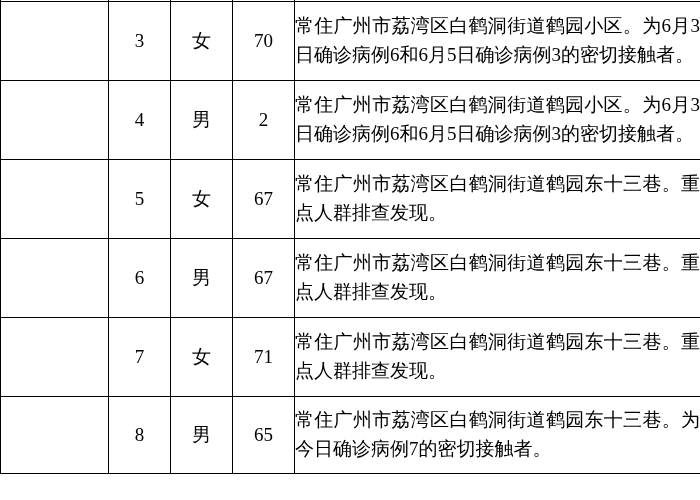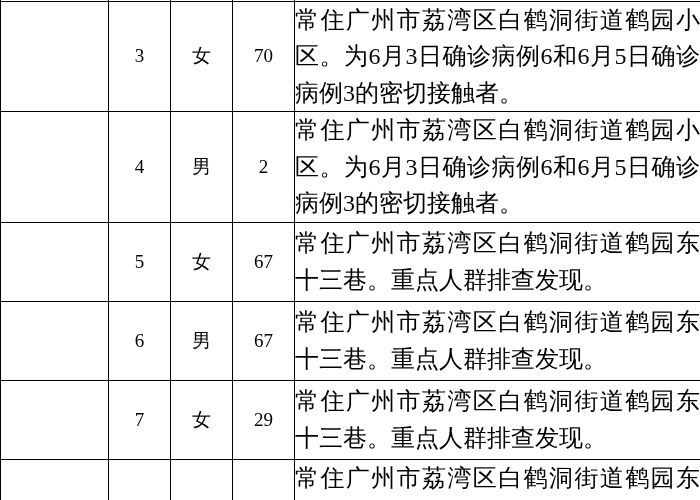--- a/index.html
+++ b/index.html
@@ -44,21 +44,21 @@
   td.cell-index,
   td.cell-num,
   td.cell-sex,
   td.cell-age {
     text-align: center;
     font-size: 19px;
     line-height: 1.5;
   }
   td.cell-desc {
     text-align: left;
-    font-size: 24px;
+    font-size: 19px;
     line-height: 1.52;
     padding: 6px 8px 7px 10px;
   }
   .desc-text {
     display: block;
     text-align: justify;
     text-justify: inter-ideograph;
     word-break: break-all;
   }
   tr.r-clip td {
@@ -131,21 +131,21 @@
         <td class="cell-age">67</td>
         <td class="cell-desc">
           <span class="desc-text">常住广州市荔湾区白鹤洞街道鹤园东十三巷。重点人群排查发现。</span>
         </td>
       </tr>
 
       <tr class="r-tall">
         <td class="cell-index"></td>
         <td class="cell-num">7</td>
         <td class="cell-sex">女</td>
-        <td class="cell-age">29</td>
+        <td class="cell-age">71</td>
         <td class="cell-desc">
           <span class="desc-text">常住广州市荔湾区白鹤洞街道鹤园东十三巷。重点人群排查发现。</span>
         </td>
       </tr>
 
       <tr class="r-last">
         <td class="cell-index"></td>
         <td class="cell-num">8</td>
         <td class="cell-sex">男</td>
         <td class="cell-age">65</td>

